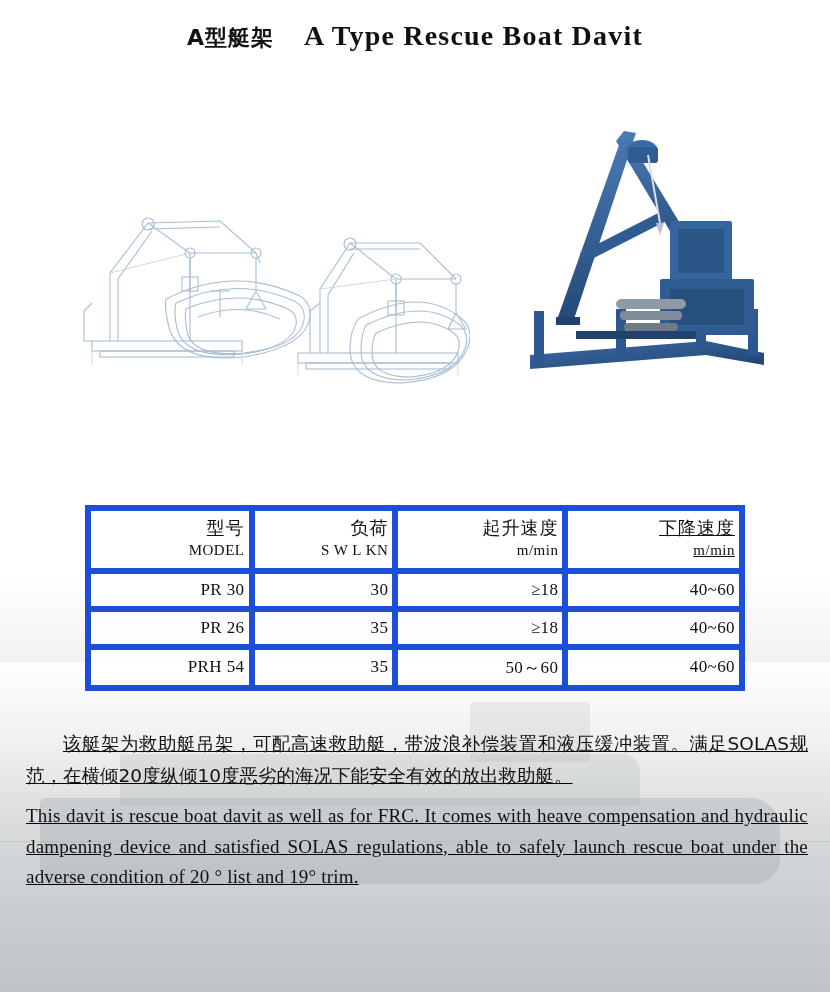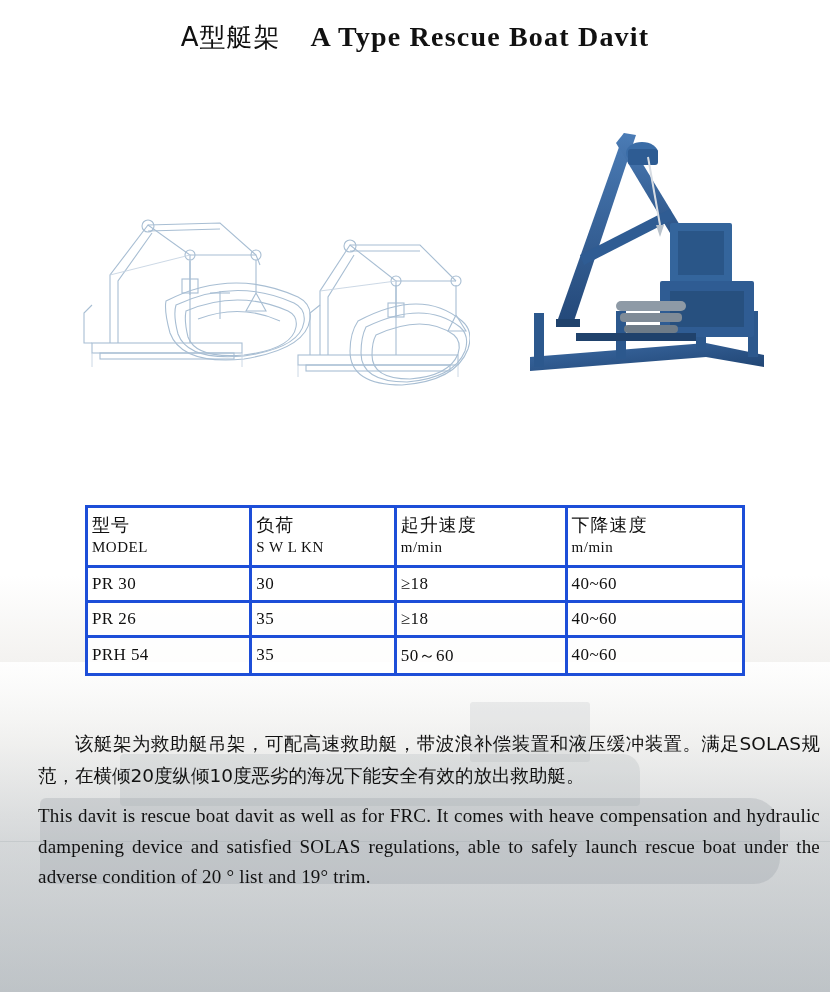--- a/index.html
+++ b/index.html
@@ -73,22 +73,22 @@
     text-align: center;
     font-size: 28px;
     font-weight: bold;
     color: #111111;
     letter-spacing: 0.5px;
     padding-top: 20px;
     font-family: "Liberation Serif", serif;
   }
   .title .cn {
     font-family: "DejaVu Sans", sans-serif;
-    font-weight: normal;
-    font-size: 26px;
+    font-weight: bold;
+    font-size: 22px;
     letter-spacing: 1px;
   }
   .title .en {
     margin-left: 30px;
     letter-spacing: 1.2px;
   }
 
   
   .figures {
     position: relative;
@@ -116,22 +116,22 @@
     top: 505px;
     left: 85px;
     width: 660px;
   }
   table.spec {
     border-collapse: collapse;
     width: 100%;
     background: rgba(255,255,255,0.85);
   }
   table.spec th, table.spec td {
-    border: 3px solid #1d4ed8;
-    text-align: left;
+    border: 6px solid #1d4ed8;
+    text-align: right;
     color: #101010;
     font-family: "Liberation Serif", serif;
   }
   table.spec thead th {
     padding: 5px 4px 7px 4px;
     font-weight: normal;
     line-height: 1.35;
   }
   table.spec thead .hd-cn {
     display: block;
@@ -145,28 +145,29 @@
     letter-spacing: 0.5px;
   }
   table.spec tbody td {
     padding: 6px 4px;
     font-size: 17px;
     letter-spacing: 0.4px;
   }
   .col-model { width: 25%; }
   .col-swl   { width: 22%; }
   .col-hoist { width: 26%; }
-  .col-lower { width: 27%; }
+  .col-lower { width: 27%; text-decoration: underline; }
 
   
   .body-text {
     position: absolute;
     top: 728px;
-    left: 38px;
+    left: 26px;
     width: 782px;
+    text-decoration: underline;
   }
   .para-cn {
     font-family: "DejaVu Sans", sans-serif;
     font-size: 18.5px;
     line-height: 1.75;
     color: #111111;
     text-align: justify;
     text-indent: 2em;
     margin: 0 0 8px 0;
   }

